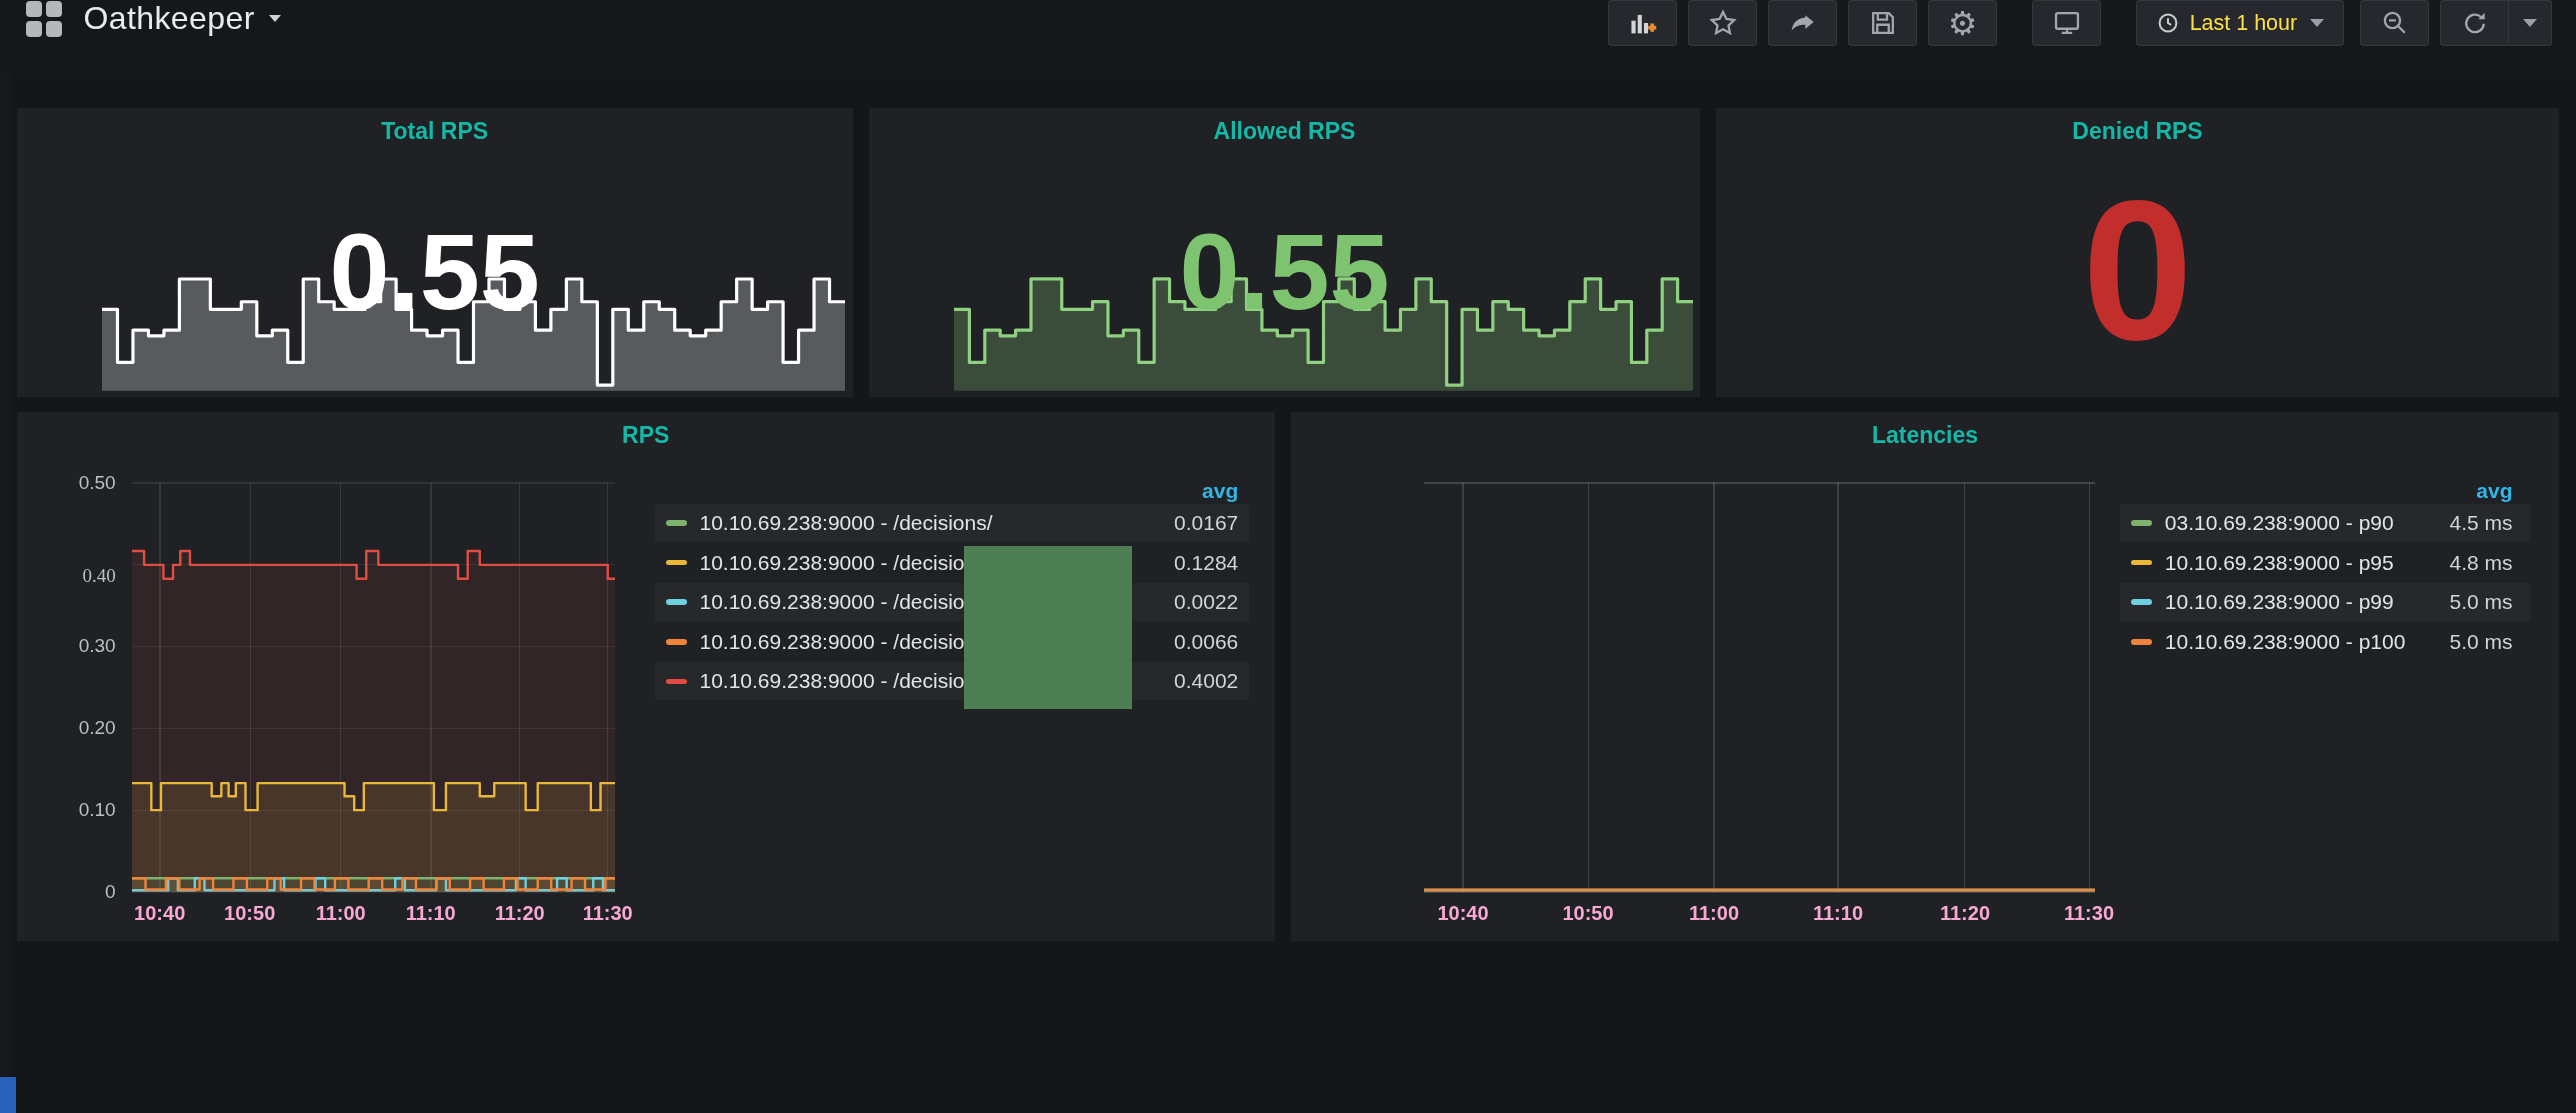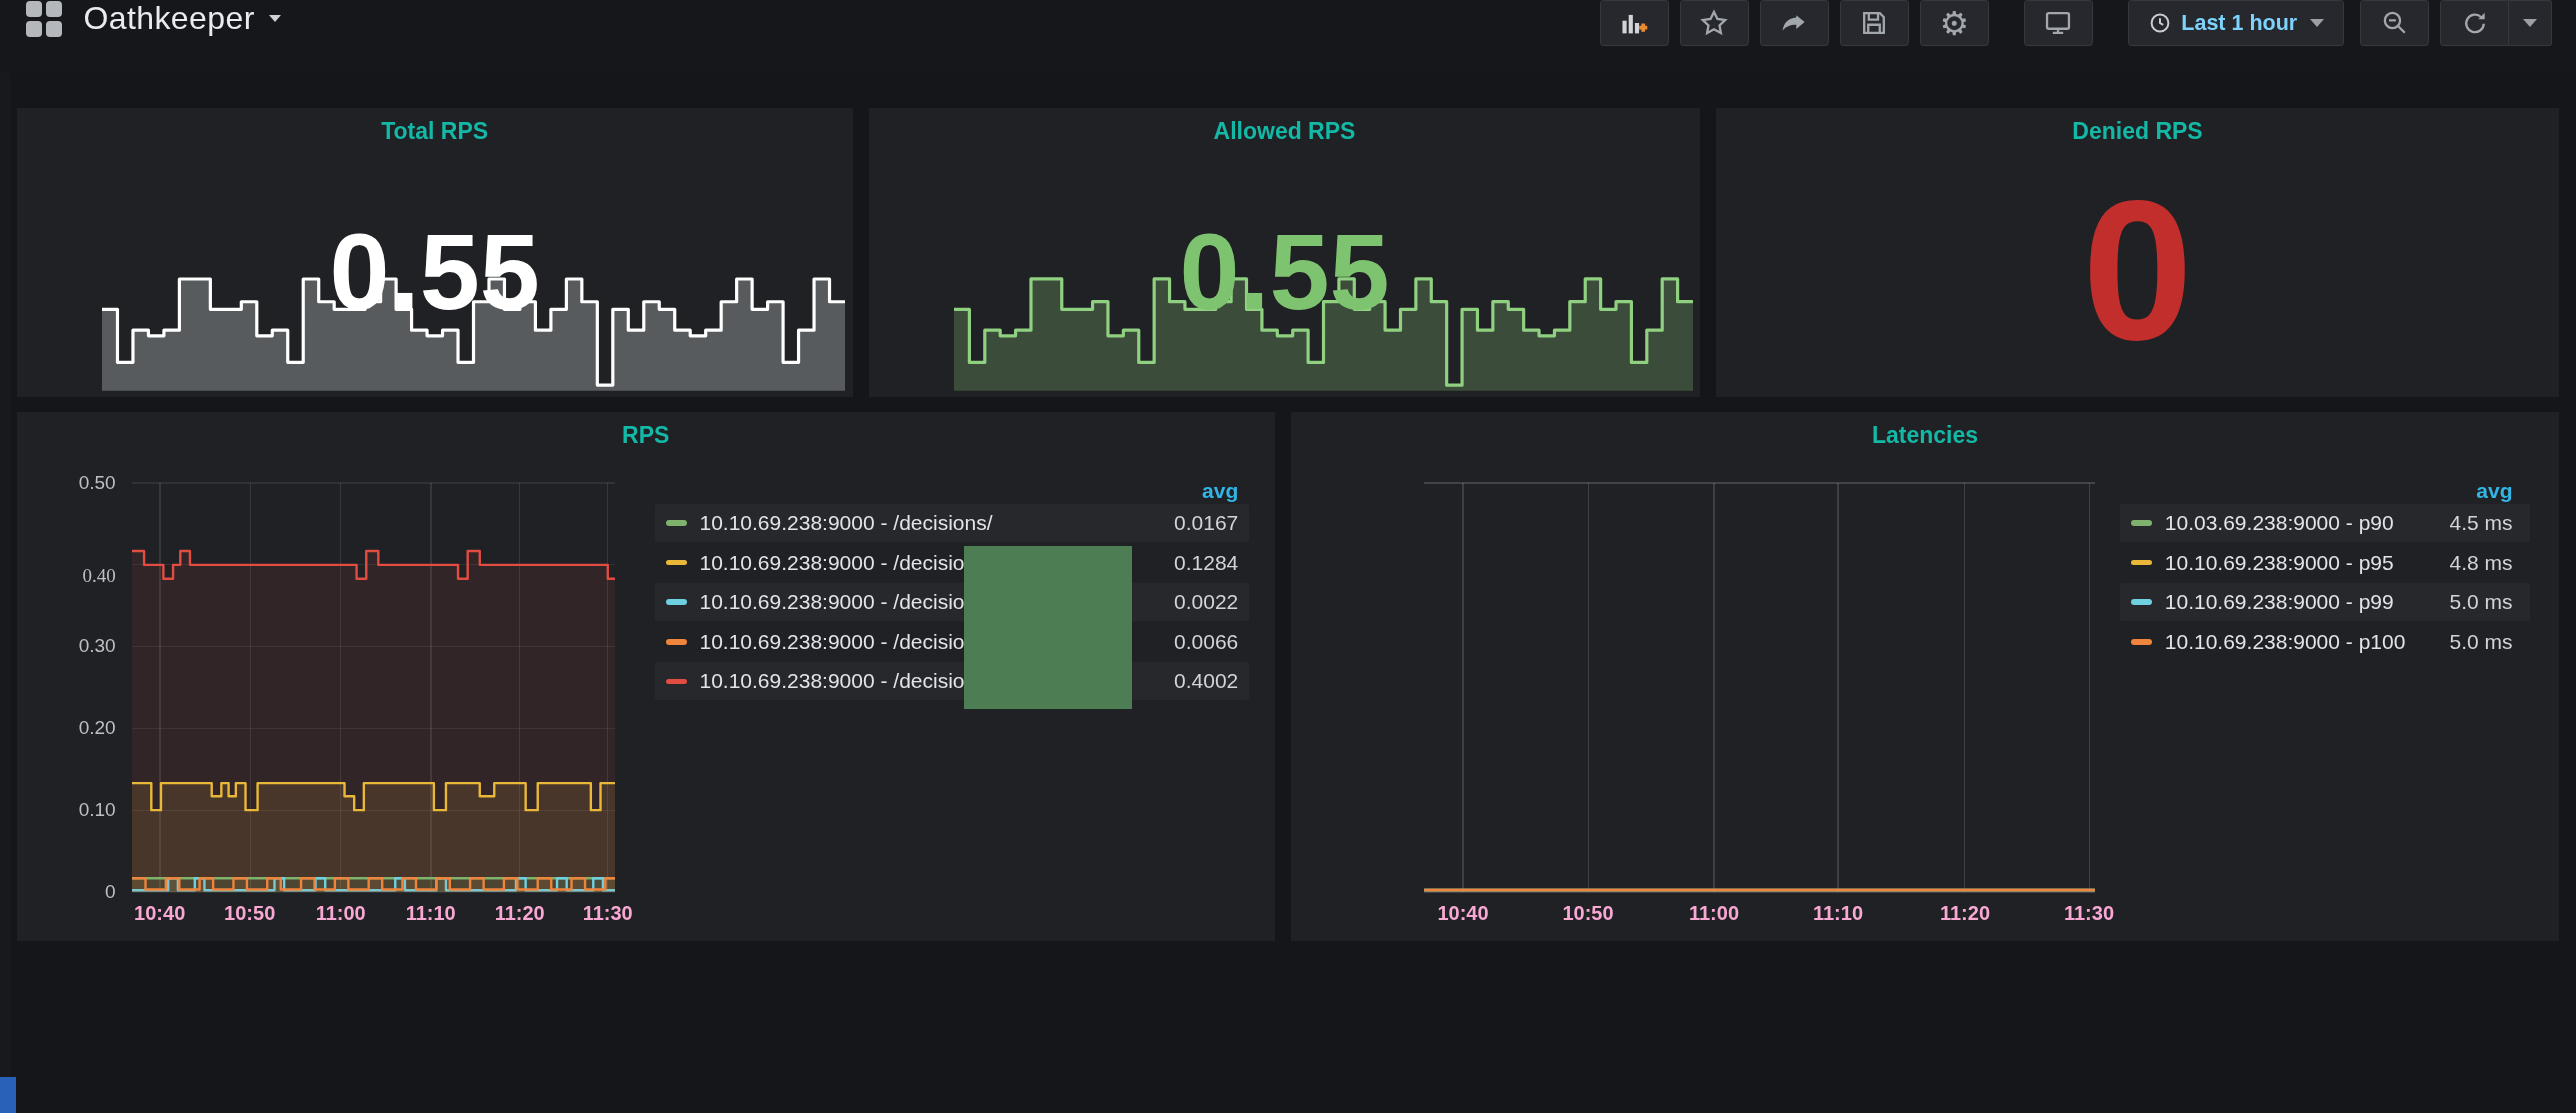--- a/index.html
+++ b/index.html
@@ -16,21 +16,21 @@
   .logo-grid{display:grid;grid-template-columns:16px 16px;grid-template-rows:16px 16px;gap:4px;margin-right:22px;}
   .logo-grid div{background:#b4b7bb;border-radius:4px;}
   .dash-title{font-size:32px;font-weight:500;color:#e9ebee;letter-spacing:0.4px;}
   .caret{width:0;height:0;border-left:7.2px solid transparent;border-right:7.2px solid transparent;border-top:8.8px solid #9ba0a6;display:inline-block;}
   .title-caret{margin-left:14.4px;border-top-color:#cfd1d4;border-left-width:6.4px;border-right-width:6.4px;border-top-width:7.2px;}
   .nav-right{display:flex;align-items:center;}
   .tb{height:46px;background:#26282d;border:0.8px solid #35383d;border-radius:3.2px;
     display:flex;align-items:center;justify-content:center;box-sizing:border-box;cursor:pointer;}
   .tb.icon-btn{width:69px;}
   .gap14{width:11px;flex:none;} .gap44{width:35px;flex:none;} .gap20{width:16px;flex:none;}
-  .time-btn{padding:5px 19px;font-size:21.5px;color:#7dd3fc;font-weight:700;}
+  .time-btn{padding:5px 19px;font-size:21.5px;color:#fde047;font-weight:400;}
   .time-btn .caret{margin-left:12.8px;border-top-color:#9ba0a6;}
   .time-label{margin-left:9.6px;white-space:nowrap;}
   .split{display:flex;}
   .seg1{width:69px;border-top-right-radius:0;border-bottom-right-radius:0;border-right:0.8px solid #35383d;}
   .seg2{width:43px;border-top-left-radius:0;border-bottom-left-radius:0;border-left:none;}
   .nicon{stroke:#a2a7ad;fill:none;stroke-width:2;}
   .gear-glyph{font-family:"DejaVu Sans",sans-serif;font-size:33px;color:#a2a7ad;line-height:1;}
   
   .panel{position:absolute;background:#1f2124;box-sizing:border-box;}
   .panel-title{position:absolute;top:9.6px;left:0;right:0;margin:0;text-align:center;
@@ -251,21 +251,21 @@
       </div>
     </section>
 
   <section class="panel" id="p-lat" style="left:1291px;top:412px;width:1268px;height:529px;">
     <h2 class="panel-title">Latencies</h2>
     <div class="legend" style="left:829px;top:65px;width:410px;">
       <div class="legend-header" style="padding-right:17.5px;">avg</div>
       <div id="legend-rows-lat">
           <div class="legend-row shaded" style="padding-right: 17.5px;">
             <span class="swatch" style="background: rgb(126, 178, 109);"></span>
-            <span class="legend-label">10.03.69.238:9000 - p90</span>
+            <span class="legend-label">03.10.69.238:9000 - p90</span>
             <span class="legend-value">4.5 ms</span>
           </div>
           <div class="legend-row" style="padding-right: 17.5px;">
             <span class="swatch" style="background: rgb(234, 184, 57);"></span>
             <span class="legend-label">10.10.69.238:9000 - p95</span>
             <span class="legend-value">4.8 ms</span>
           </div>
           <div class="legend-row shaded" style="padding-right: 17.5px; justify-content: space-between;">
             <span class="swatch" style="background: rgb(110, 208, 224);"></span>
             <span class="legend-label">10.10.69.238:9000 - p99</span>

